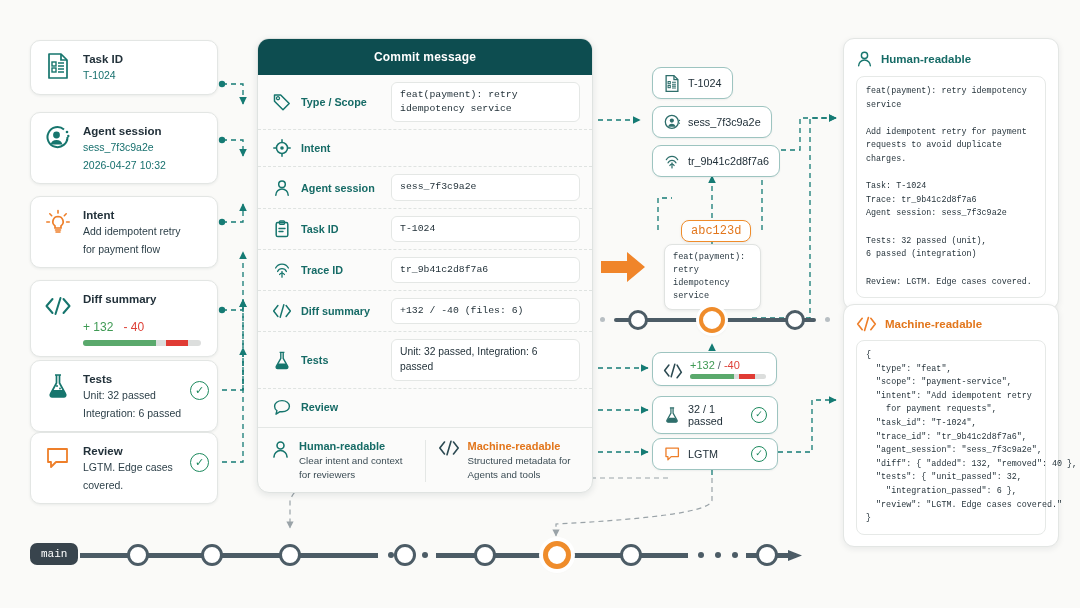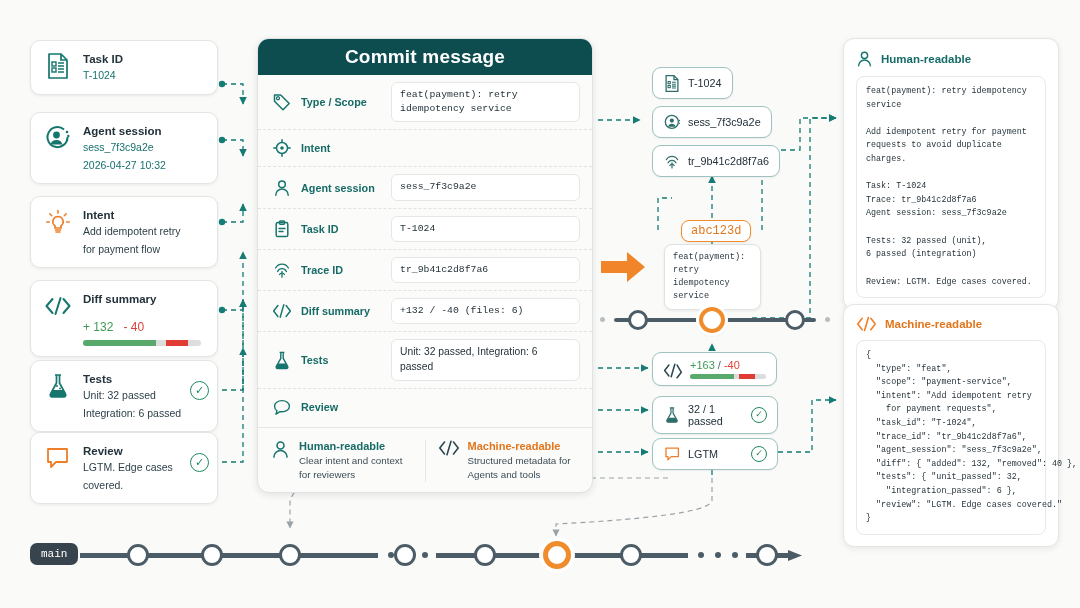--- a/index.html
+++ b/index.html
@@ -44,21 +44,21 @@
 
   
   #commit-panel {
     position: absolute; left: 257px; top: 38px; width: 336px; height: 455px;
     background: #fbfbfa; border: 1px solid #dfe3e1; border-radius: 12px;
     box-shadow: 0 2px 7px rgba(20,40,45,.10); overflow: hidden;
   }
   #commit-head {
     height: 36px; background: #0d4d50; color: #fff;
     display: flex; align-items: center; justify-content: center;
-    font-size: 19px; font-weight: bold; letter-spacing: .2px;
+    font-size: 12px; font-weight: bold; letter-spacing: .2px;
   }
   .row { display: flex; align-items: center; gap: 8px; padding: 7px 12px 7px 13px; border-bottom: 1px dashed #dfe3e1; }
   .row .ic { flex: 0 0 22px; height: 22px; display: flex; align-items: center; justify-content: center; }
   .row .lbl { flex: 0 0 82px; font-size: 10.8px; font-weight: bold; color: #166b66; }
   .row .val {
     flex: 1; background: #fff; border: 1px solid #e4e7e5; border-radius: 6px;
     padding: 5px 8px; font-size: 10.3px; line-height: 1.45; color: #24333b; min-height: 26px;
     display: flex; align-items: center;
   }
   .row .val.m { font-family: "Liberation Mono", monospace; font-size: 9.8px; }
@@ -481,21 +481,21 @@
 </div>
 
 <div class="chip" style="left:652px; top:352px; align-items:flex-start; padding:6px 10px;">
   <div class="ic" style="margin-top:2px;">
       <svg width="20" height="15" viewBox="0 0 22 16">
         <path d="M6.5 2 1.8 8l4.7 6M15.5 2l4.7 8-4.7 6M13 1.2l-4 13.6" fill="none" stroke="#2c4a52" stroke-width="1.7" stroke-linecap="round" stroke-linejoin="round"></path>
       </svg>
     </div>
   <div>
     <div style="font-size:11px;">
-      <span style="color:#3f9a54;">+163</span><span style="color:#55646c;"> / </span><span style="color:#de4138;">-40</span>
+      <span style="color:#3f9a54;">+132</span><span style="color:#55646c;"> / </span><span style="color:#de4138;">-40</span>
     </div>
     <div class="diffbar2">
         <div class="g" style="width:58%"></div>
         <div style="width:6%"></div>
         <div class="r" style="width:22%"></div>
       </div>
   </div>
 </div>
 
 <div class="chip" style="left:652px; top:396px; width:126px;">

